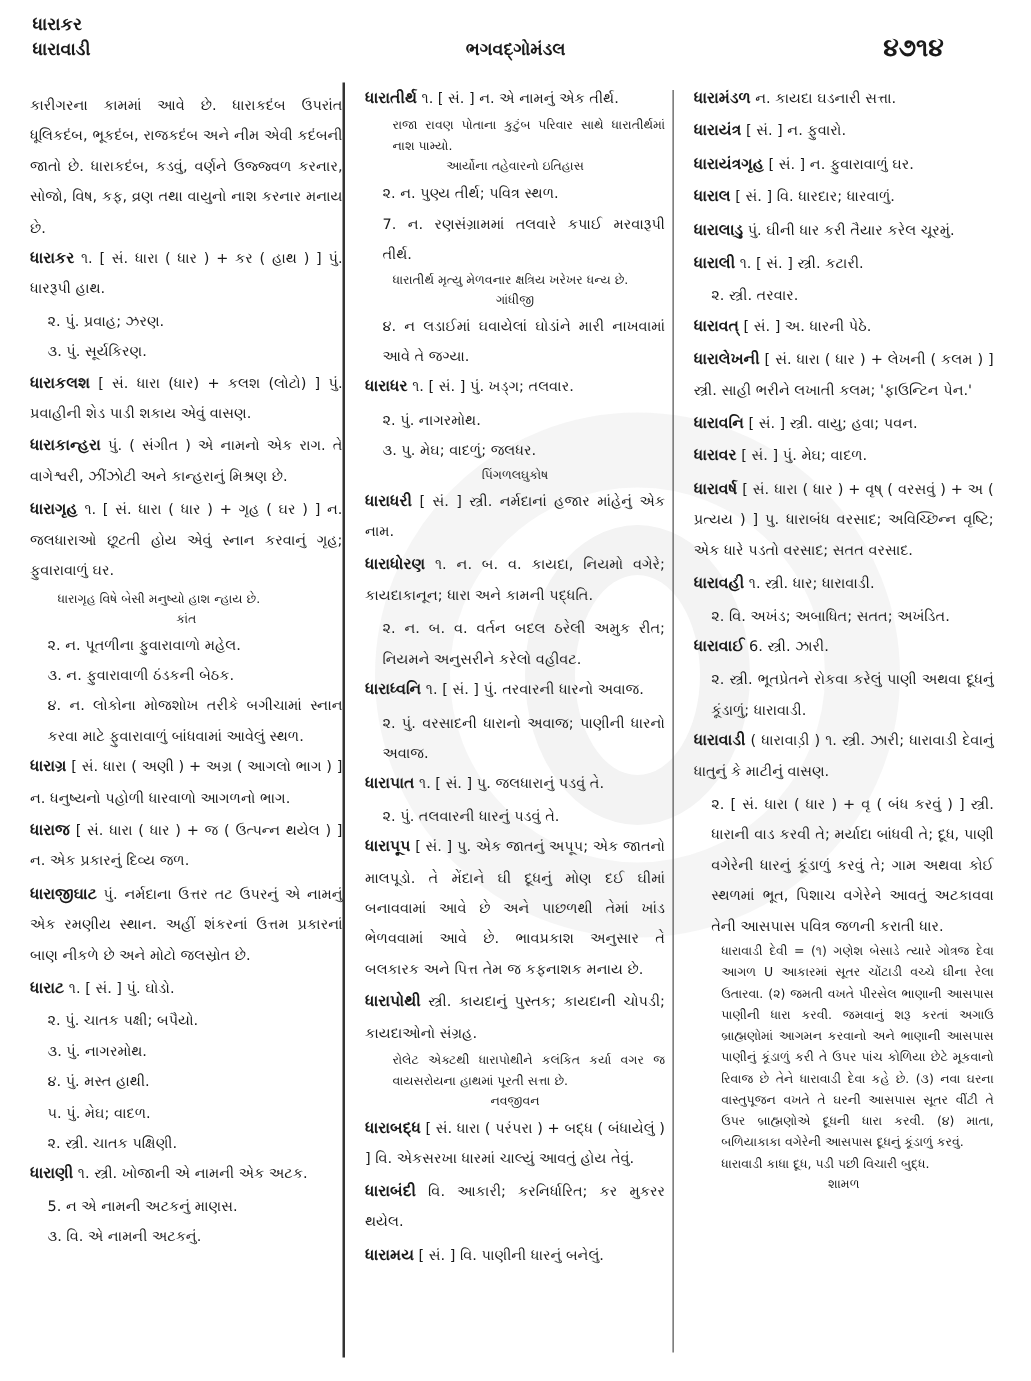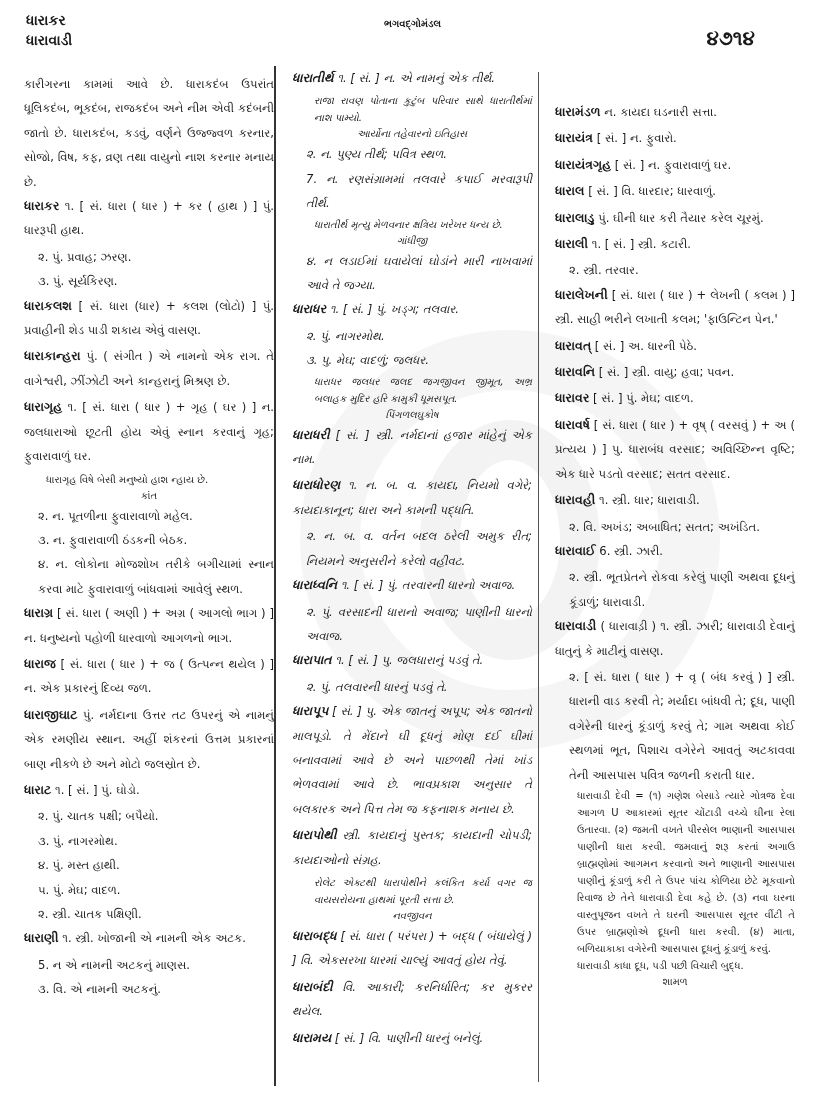--- a/index.html
+++ b/index.html
@@ -11,26 +11,26 @@
   .watermark {
     position: absolute; left: 300px; top: 330px; width: 420px; height: 420px;
     border-radius: 50%; border: 60px solid #f3f3f3; box-sizing: border-box; opacity: .8;
   }
   .watermark2 {
     position: absolute; left: 420px; top: 420px; width: 180px; height: 240px;
     border-radius: 50%; border: 40px solid #f3f3f3; box-sizing: border-box;
   }
   .running-head { position: absolute; top: 10px; font-size: 14px; font-weight: bold; }
   .rh-left { left: 26px; line-height: 20px; }
-  .rh-center { left: 0; right: 0; text-align: center; top: 18px; font-size: 10px; }
+  .rh-center { left: 0; right: 0; text-align: center; top: 32px; font-size: 14px; }
   .rh-right { right: 70px; top: 26px; font-size: 20px; }
   .col { position: absolute; top: 72px; font-size: 11.6px; line-height: 24.4px; }
   .col-1 { left: 24px; width: 250px; }
-  .col-2 { left: 292px; width: 240px; top: 66px; font-style: italic; }
-  .col-3 { left: 555px; width: 240px; top: 66px; margin-top: 34px; }
+  .col-2 { left: 292px; width: 240px; top: 66px; }
+  .col-3 { left: 555px; width: 240px; top: 66px; }
   .divider { position: absolute; width: 2px; background: #333; }
   .div-1 { left: 274px; top: 66px; height: 1020px; }
   .div-2 { left: 538px; top: 72px; height: 1010px; background: #555; width: 1px; }
   .entry { margin: 0 0 2px 0; }
   .hw { font-weight: bold; font-size: 12.5px; }
   .body { }
   .sub { padding-left: 14px; }
   .quote { font-size: 10px; line-height: 17px; padding-left: 22px; }
   .src { font-size: 10px; line-height: 16px; text-align: center; }
   .just { text-align: justify; }
@@ -83,21 +83,20 @@
       <div class="quote">રાજા રાવણ પોતાના કુટુંબ પરિવાર સાથે ધારાતીર્થમાં નાશ પામ્યો.</div>
       <div class="src">આર્યોના તહેવારનો ઇતિહાસ</div>
       <div class="sub">૨. ન. પુણ્ય તીર્થ; પવિત્ર સ્થળ.</div>
       <div class="sub">7. ન. રણસંગ્રામમાં તલવારે કપાઈ મરવારૂપી તીર્થ.</div>
       <div class="quote">ધારાતીર્થ મૃત્યુ મેળવનાર ક્ષત્રિય ખરેખર ધન્ય છે.</div>
       <div class="src">ગાંધીજી</div>
       <div class="sub">૪. ન લડાઈમાં ઘવાયેલાં ઘોડાંને મારી નાખવામાં આવે તે જગ્યા.</div>
       <div class="entry"><span class="hw">ધારાધર</span><span class="body"> ૧. [ સં. ] પું. ખડ્ગ; તલવાર.</span></div>
       <div class="sub">૨. પું. નાગરમોથ.</div>
       <div class="sub">૩. પુ. મેઘ; વાદળું; જલધર.</div>
-      <div class="quote">ધારાધર જલધર જલદ જગજીવન જીમૂત, અભ્ર બલાહક મુદિર હરિ કામુકી ધૂમસપૂત.</div>
       <div class="src">પિંગળલઘુકોષ</div>
       <div class="entry"><span class="hw">ધારાધરી</span><span class="body"> [ સં. ] સ્ત્રી. નર્મદાનાં હજાર માંહેનું એક નામ.</span></div>
       <div class="entry"><span class="hw">ધારાધોરણ</span><span class="body"> ૧. ન. બ. વ. કાયદા, નિયમો વગેરે; કાયદાકાનૂન; ધારા અને કામની પદ્ધતિ.</span></div>
       <div class="sub">૨. ન. બ. વ. વર્તન બદલ ઠરેલી અમુક રીત; નિયમને અનુસરીને કરેલો વહીવટ.</div>
       <div class="entry"><span class="hw">ધારાધ્વનિ</span><span class="body"> ૧. [ સં. ] પું. તરવારની ધારનો અવાજ.</span></div>
       <div class="sub">૨. પું. વરસાદની ધારાનો અવાજ; પાણીની ધારનો અવાજ.</div>
       <div class="entry"><span class="hw">ધારાપાત</span><span class="body"> ૧. [ સં. ] પુ. જલધારાનું પડવું તે.</span></div>
       <div class="sub">૨. પું. તલવારની ધારનું પડવું તે.</div>
       <div class="entry"><span class="hw">ધારાપૂપ</span><span class="body"> [ સં. ] પુ. એક જાતનું અપૂપ; એક જાતનો માલપૂડો. તે મેંદાને ઘી દૂધનું મોણ દઈ ઘીમાં બનાવવામાં આવે છે અને પાછળથી તેમાં ખાંડ ભેળવવામાં આવે છે. ભાવપ્રકાશ અનુસાર તે બલકારક અને પિત્ત તેમ જ કફનાશક મનાય છે.</span></div>
       <div class="entry"><span class="hw">ધારાપોથી</span><span class="body"> સ્ત્રી. કાયદાનું પુસ્તક; કાયદાની ચોપડી; કાયદાઓનો સંગ્રહ.</span></div>
@@ -108,22 +107,22 @@
       <div class="entry"><span class="hw">ધારામય</span><span class="body"> [ સં. ] વિ. પાણીની ધારનું બનેલું.</span></div>
     </div>
   <div class="col col-3 just">
       <div class="entry"><span class="hw">ધારામંડળ</span><span class="body"> ન. કાયદા ઘડનારી સત્તા.</span></div>
       <div class="entry"><span class="hw">ધારાયંત્ર</span><span class="body"> [ સં. ] ન. ફુવારો.</span></div>
       <div class="entry"><span class="hw">ધારાયંત્રગૃહ</span><span class="body"> [ સં. ] ન. ફુવારાવાળું ઘર.</span></div>
       <div class="entry"><span class="hw">ધારાલ</span><span class="body"> [ સં. ] વિ. ધારદાર; ધારવાળું.</span></div>
       <div class="entry"><span class="hw">ધારાલાડુ</span><span class="body"> પું. ઘીની ધાર કરી તૈયાર કરેલ ચૂરમું.</span></div>
       <div class="entry"><span class="hw">ધારાલી</span><span class="body"> ૧. [ સં. ] સ્ત્રી. કટારી.</span></div>
       <div class="sub">૨. સ્ત્રી. તરવાર.</div>
+      <div class="entry"><span class="hw">ધારાવત્</span><span class="body"> [ સં. ] અ. ધારની પેઠે.</span></div>
       <div class="entry"><span class="hw">ધારાલેખની</span><span class="body"> [ સં. ધારા ( ધાર ) + લેખની ( કલમ ) ] સ્ત્રી. સાહી ભરીને લખાતી કલમ; 'ફાઉન્ટિન પેન.'</span></div>
-      <div class="entry"><span class="hw">ધારાવત્</span><span class="body"> [ સં. ] અ. ધારની પેઠે.</span></div>
       <div class="entry"><span class="hw">ધારાવનિ</span><span class="body"> [ સં. ] સ્ત્રી. વાયુ; હવા; પવન.</span></div>
       <div class="entry"><span class="hw">ધારાવર</span><span class="body"> [ સં. ] પું. મેઘ; વાદળ.</span></div>
       <div class="entry"><span class="hw">ધારાવર્ષ</span><span class="body"> [ સં. ધારા ( ધાર ) + વૃષ્ ( વરસવું ) + અ ( પ્રત્યય ) ] પુ. ધારાબંધ વરસાદ; અવિચ્છિન્ન વૃષ્ટિ; એક ધારે પડતો વરસાદ; સતત વરસાદ.</span></div>
       <div class="entry"><span class="hw">ધારાવહી</span><span class="body"> ૧. સ્ત્રી. ધાર; ધારાવાડી.</span></div>
       <div class="sub">૨. વિ. અખંડ; અબાધિત; સતત; અખંડિત.</div>
       <div class="entry"><span class="hw">ધારાવાઈ</span><span class="body"> 6. સ્ત્રી. ઝારી.</span></div>
       <div class="sub">૨. સ્ત્રી. ભૂતપ્રેતને રોકવા કરેલું પાણી અથવા દૂધનું કૂંડાળું; ધારાવાડી.</div>
       <div class="entry"><span class="hw">ધારાવાડી</span><span class="body"> ( ધારાવાડ઼ી ) ૧. સ્ત્રી. ઝારી; ધારાવાડી દેવાનું ધાતુનું કે માટીનું વાસણ.</span></div>
       <div class="sub">૨. [ સં. ધારા ( ધાર ) + વૃ ( બંધ કરવું ) ] સ્ત્રી. ધારાની વાડ કરવી તે; મર્યાદા બાંધવી તે; દૂધ, પાણી વગેરેની ધારનું કૂંડાળું કરવું તે; ગામ અથવા કોઈ સ્થળમાં ભૂત, પિશાચ વગેરેને આવતું અટકાવવા તેની આસપાસ પવિત્ર જળની કરાતી ધાર.</div>
       <div class="quote">ધારાવાડી દેવી = (૧) ગણેશ બેસાડે ત્યારે ગોત્રજ દેવા આગળ U આકારમાં સૂતર ચોંટાડી વચ્ચે ઘીના રેલા ઉતારવા. (૨) જમતી વખતે પીરસેલ ભાણાની આસપાસ પાણીની ધારા કરવી. જમવાનું શરૂ કરતાં અગાઉ બ્રાહ્મણોમાં આગમન કરવાનો અને ભાણાની આસપાસ પાણીનું કૂંડાળું કરી તે ઉપર પાંચ કોળિયા છેટે મૂકવાનો રિવાજ છે તેને ધારાવાડી દેવા કહે છે. (૩) નવા ઘરના વાસ્તુપૂજન વખતે તે ઘરની આસપાસ સૂતર વીંટી તે ઉપર બ્રાહ્મણોએ દૂધની ધારા કરવી. (૪) માતા, બળિયાકાકા વગેરેની આસપાસ દૂધનું કૂંડાળું કરવું.</div>

